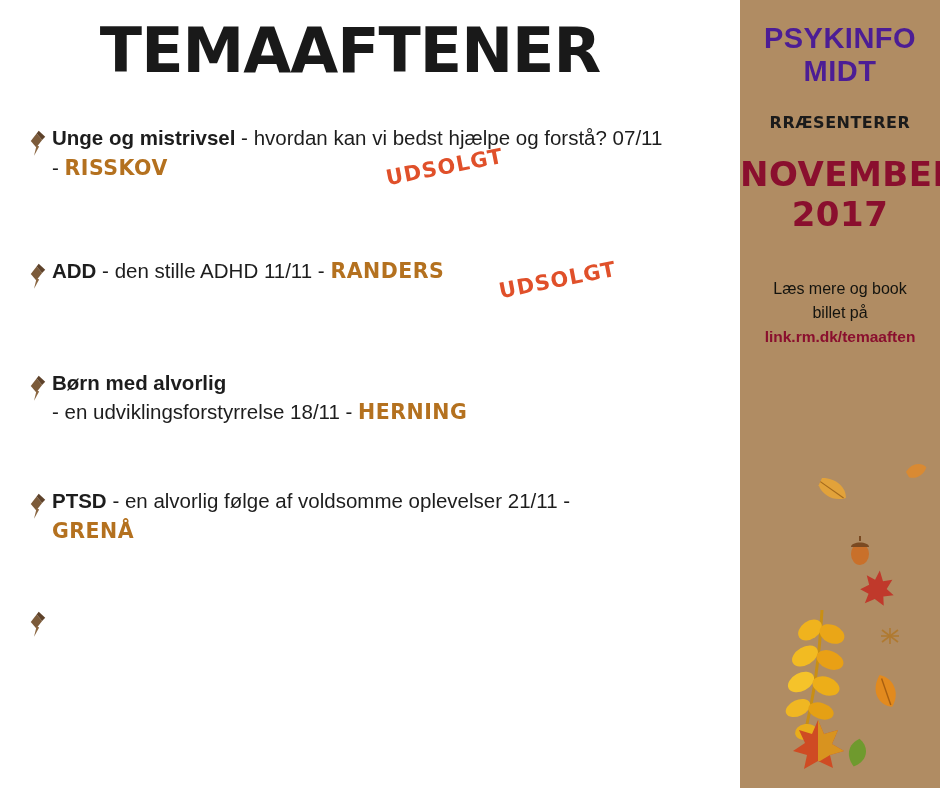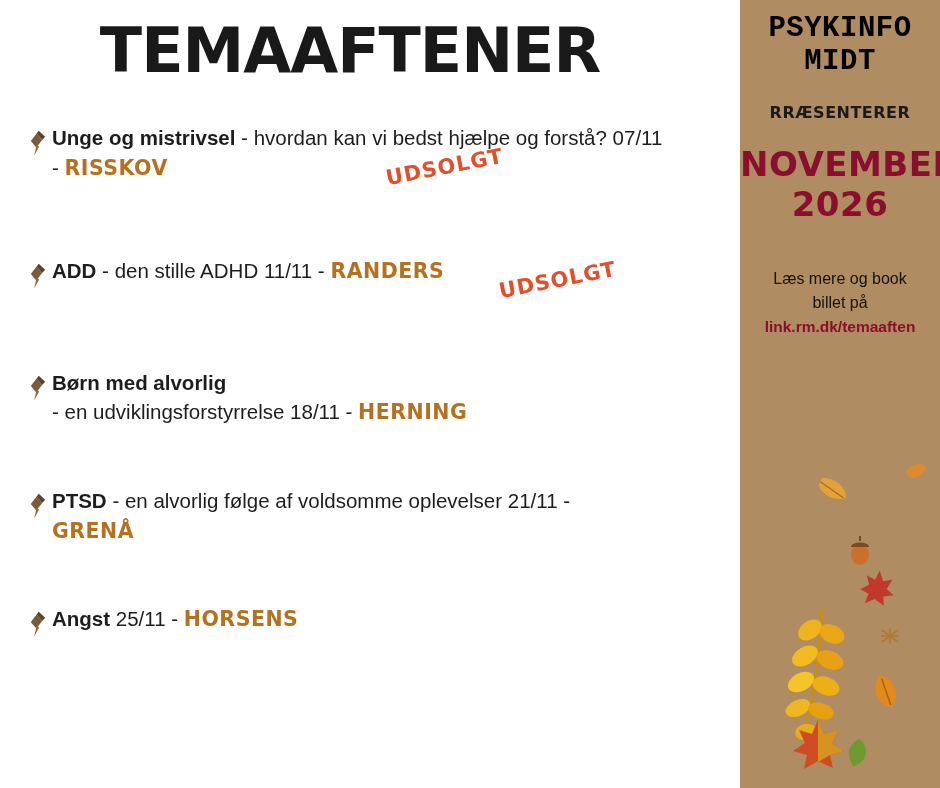--- a/index.html
+++ b/index.html
@@ -84,26 +84,26 @@
   
   .right {
     position: relative;
     width: 200px;
     height: 788px;
     background: #b08c63;
     overflow: hidden;
   }
   .brand {
     text-align: center;
-    font-family: Liberation Mono, monospace;
+    font-family: Liberation Sans, sans-serif;
     font-weight: bold;
     font-size: 29px;
-    color: #000000;
+    color: #4c1d95;
     line-height: 1.15;
-    padding-top: 12px;
+    padding-top: 22px;
     letter-spacing: 0.5px;
   }
   .presents {
     text-align: center;
     font-family: "DejaVu Sans", sans-serif;
     font-weight: bold;
     font-size: 16px;
     color: #1b1b1b;
     letter-spacing: 0.5px;
     margin-top: 24px;
@@ -218,40 +218,37 @@
       <div class="event" style="margin-top:58px;">
         <span class="pin">
           <svg width="28" height="28" viewBox="0 0 28 28">
             <g transform="rotate(-20 14 14)">
               <path d="M6 9 L14 4 L17 12 L9 17 Z" fill="#7c5b3a"></path>
               <path d="M14 4 L17 12 L21 10 L17 2 Z" fill="#5e422a"></path>
               <path d="M10 15 L4 24 L12 17 Z" fill="#8a6641"></path>
             </g>
           </svg>
         </span>
-        <div class="event-text">
-          <span class="b">Angst</span><span> 25/11 - </span><span class="city">HORSENS</span>
-        </div>
       </div>
 
     </div>
   </div>
 
   <div class="right">
 
     <div class="brand">
       <div>PSYKINFO</div>
       <div>MIDT</div>
     </div>
 
     <div class="presents">RRÆSENTERER</div>
 
     <div class="month">
       <div>NOVEMBER</div>
-      <div>2026</div>
+      <div>2017</div>
     </div>
 
     <div class="booking">
       <span>Læs mere og book</span><br>
       <span>billet på</span>
       <span class="link">link.rm.dk/temaaften</span>
     </div>
 
     <svg class="leaves" viewBox="0 0 200 358">
 

